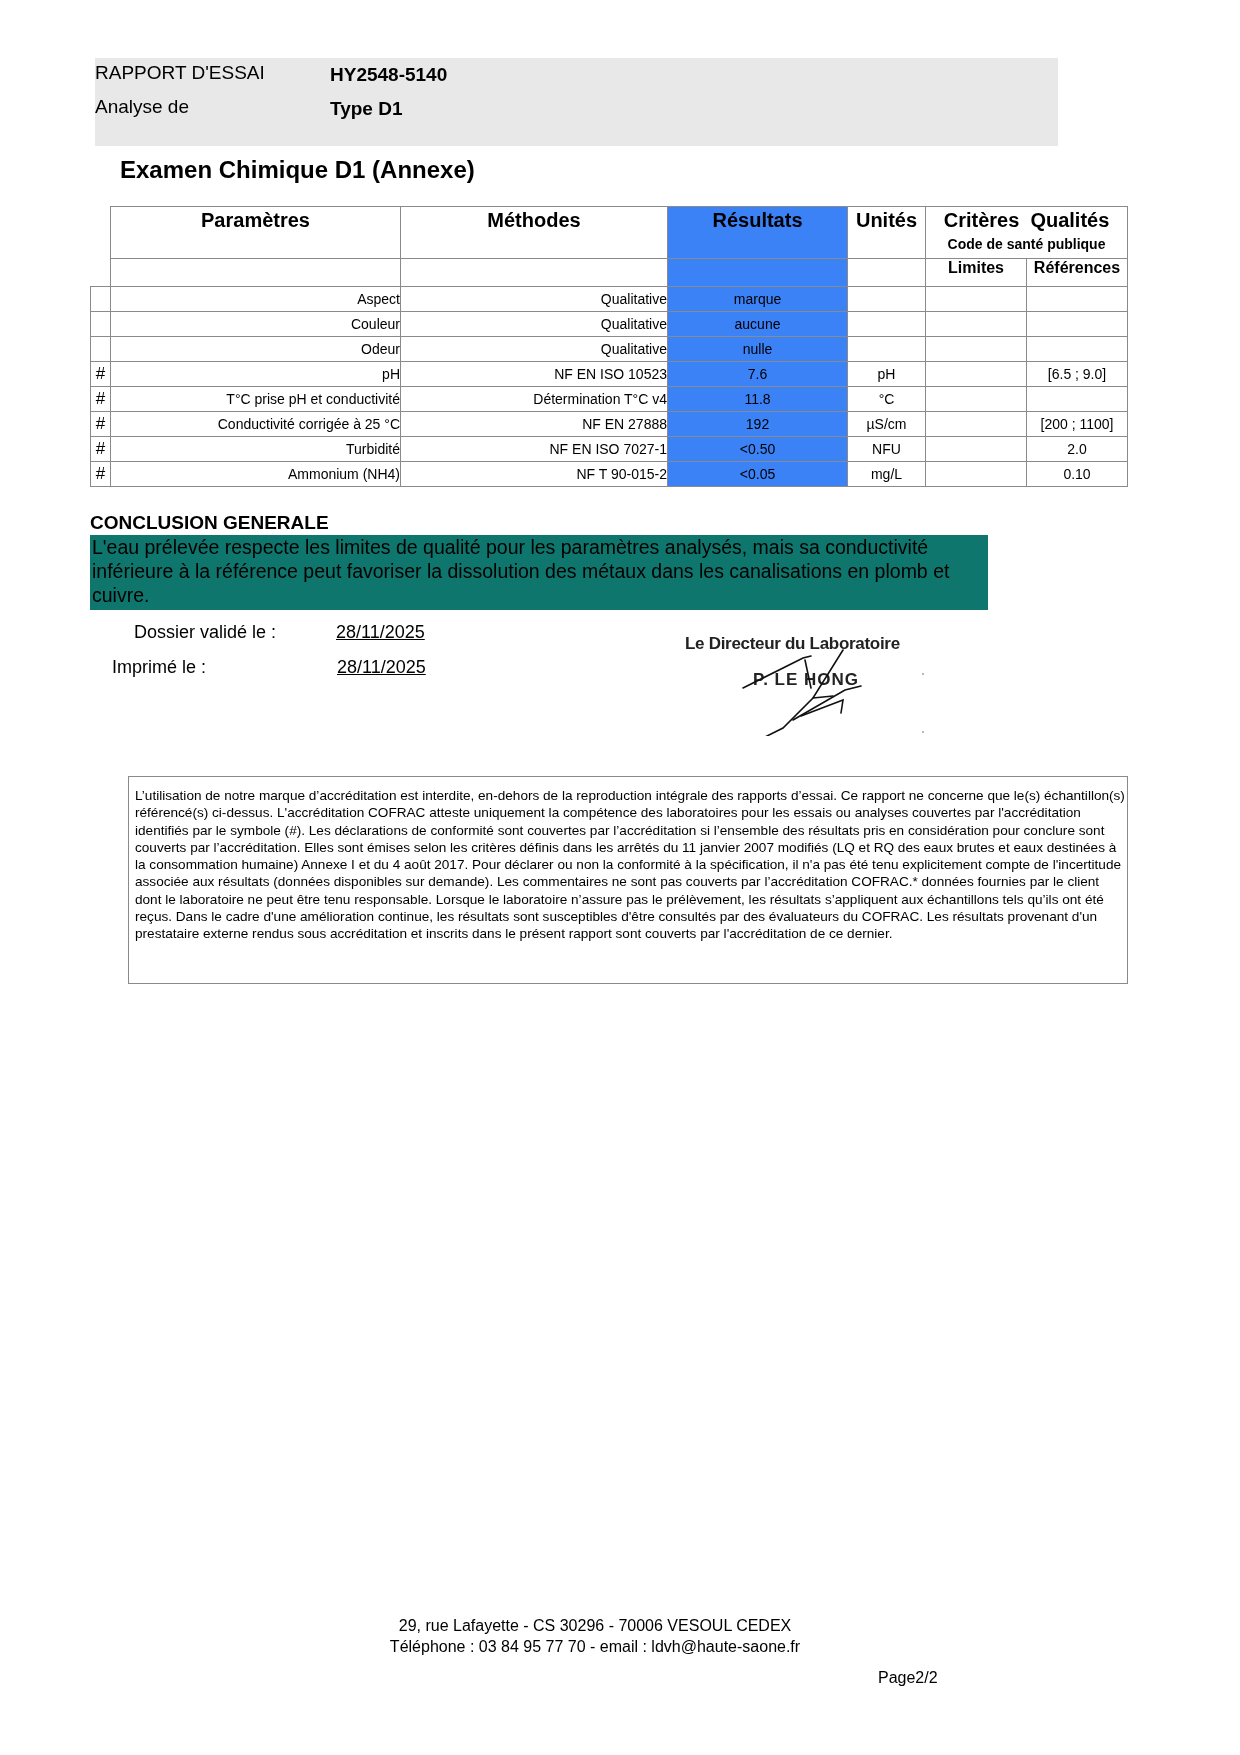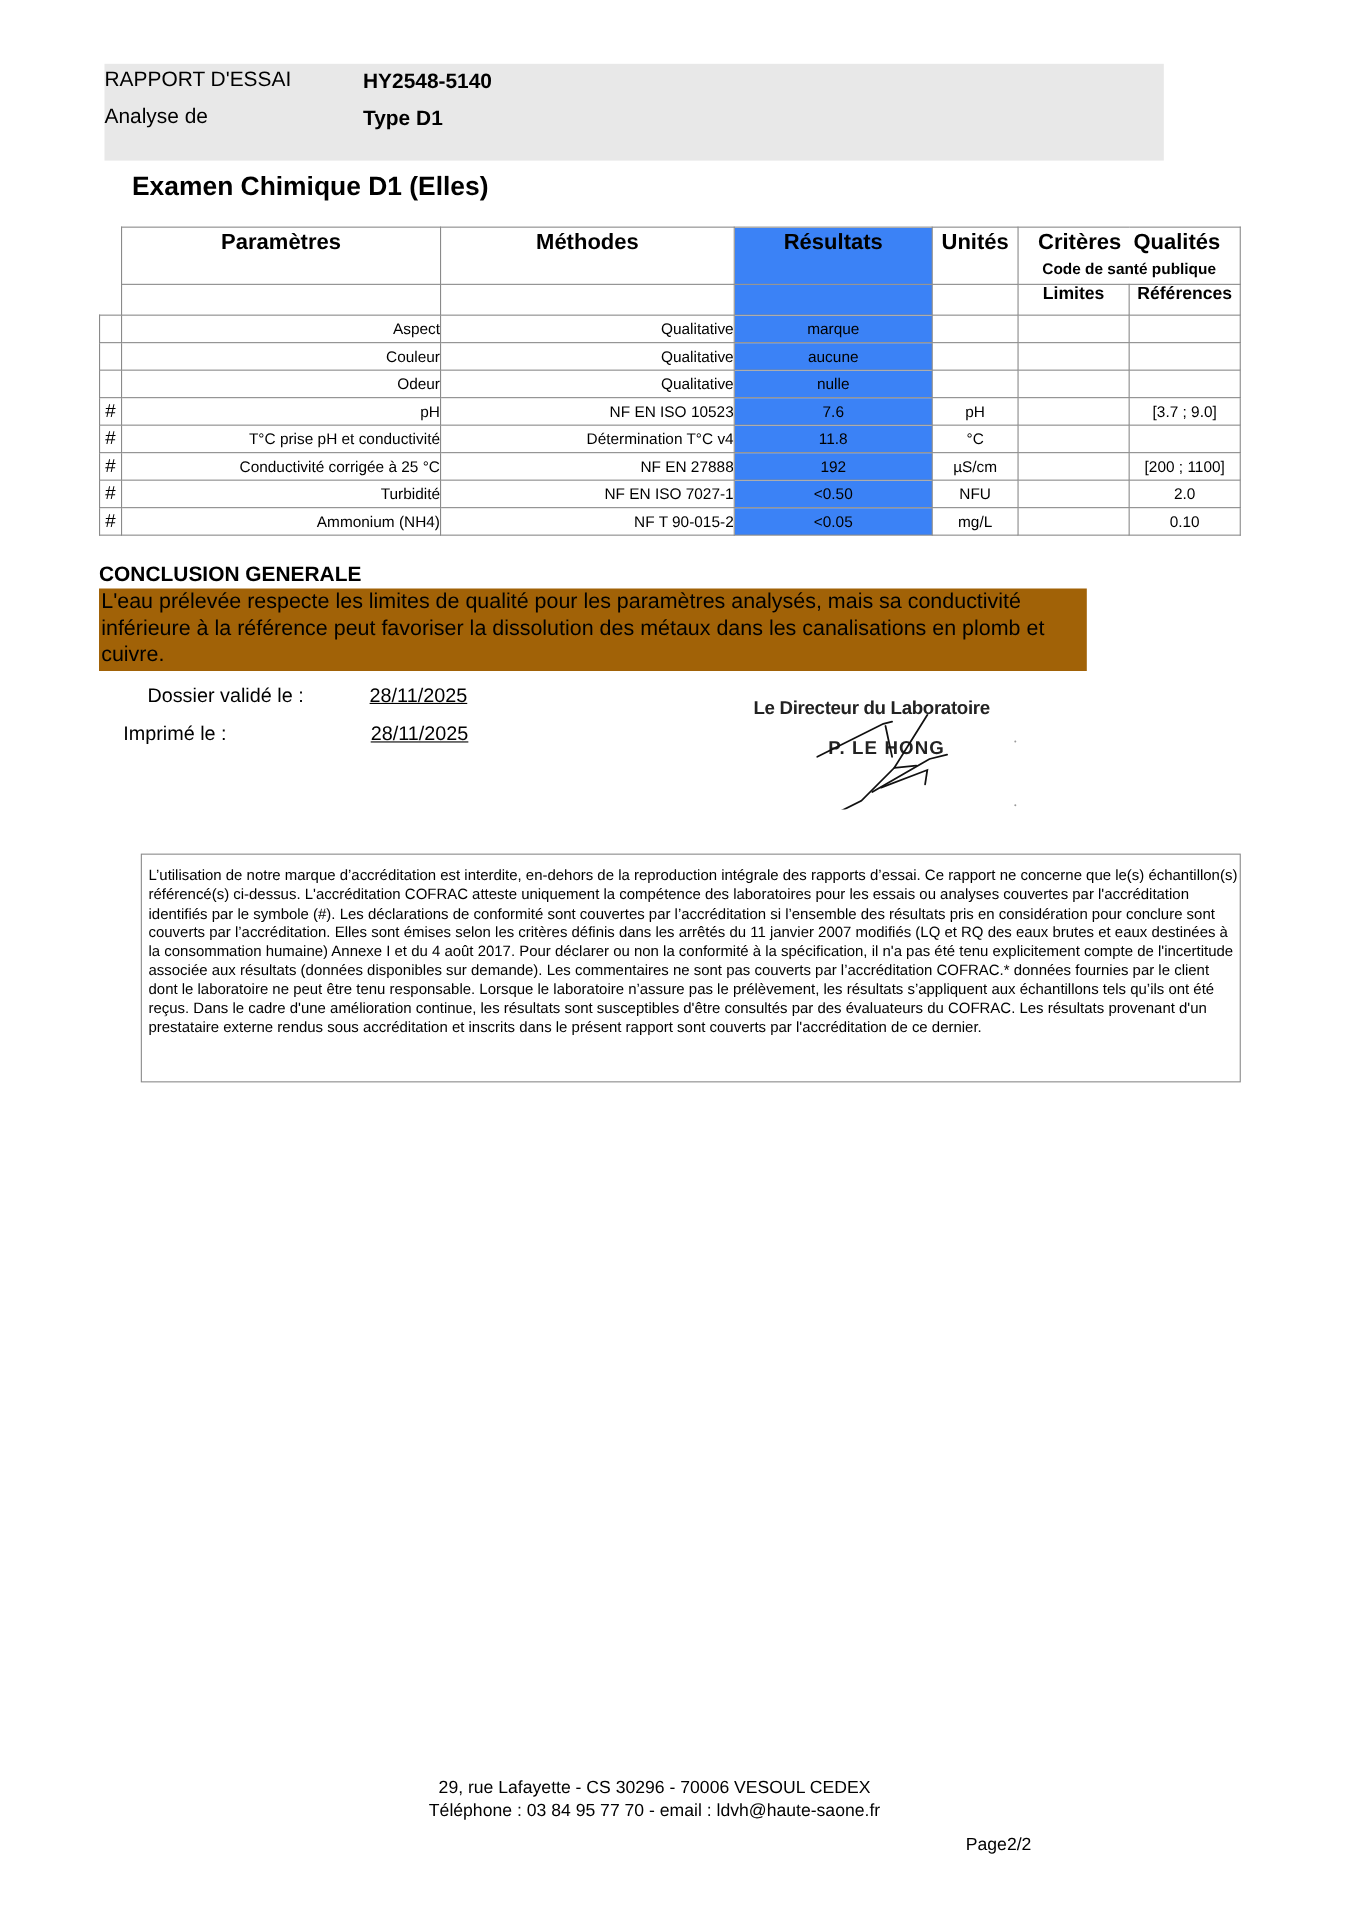--- a/index.html
+++ b/index.html
@@ -24,21 +24,21 @@
   #tbl tr.row td { height: 24px; }
   #tbl .gray { background: #3b82f6; }
   #tbl .c-hash { text-align: center; font-size: 17px; }
   #tbl .c-left { text-align: right; padding-left: 3px; }
   #tbl .c-center { text-align: center; }
   .th-big { font-size: 20px; display: block; padding-top: 2px; }
   .th-sub { font-size: 14px; display: block; margin-top: 4px; }
   .th-small { font-size: 16px; }
 
   #concl-title { left: 90px; top: 512px; font-size: 19px; font-weight: bold; }
-  #concl-box { left: 90px; top: 535px; width: 898px; height: 75px; background: #a16207;
+  #concl-box { left: 90px; top: 535px; width: 898px; height: 75px; background: #0f766e;
                font-size: 19.5px; line-height: 24px; padding: 0 2px; box-sizing: border-box; }
 
   .date-label { font-size: 18px; }
   .date-value { font-size: 18px; text-decoration: underline; }
 
   #sig { left: 683px; top: 628px; width: 260px; height: 108px; }
   #sig-title { position: absolute; left: 2px; top: 6px; font-size: 17px; font-weight: bold; color: #222; letter-spacing: -0.3px; }
   #sig-name { position: absolute; left: 70px; top: 42px; font-size: 17px; font-weight: bold; color: #222; letter-spacing: 1px; }
   #sig svg { position: absolute; left: 0; top: 0; }
 
@@ -52,21 +52,21 @@
 </head>
 <body>
 
 <div id="hdr" class="abs">
   <span class="hdr-label" style="top:4px;">RAPPORT D'ESSAI</span>
   <span class="hdr-value" style="top:6px;">HY2548-5140</span>
   <span class="hdr-label" style="top:38px;">Analyse de</span>
   <span class="hdr-value" style="top:40px;">Type D1</span>
 </div>
 
-<div id="title" class="abs">Examen Chimique D1 (Elles)</div>
+<div id="title" class="abs">Examen Chimique D1 (Annexe)</div>
 
 <table id="tbl" class="abs">
   <colgroup>
     <col style="width:20px">
     <col style="width:290px">
     <col style="width:267px">
     <col style="width:180px">
     <col style="width:78px">
     <col style="width:101px">
     <col style="width:101px">
@@ -132,21 +132,21 @@
     <td class="c-center"></td>
   </tr>
 
   <tr class="row">
     <td class="c-hash">#</td>
     <td class="c-left">pH</td>
     <td class="c-left">NF EN ISO 10523</td>
     <td class="c-center gray">7.6</td>
     <td class="c-center">pH</td>
     <td class="c-center"></td>
-    <td class="c-center">[3.7 ; 9.0]</td>
+    <td class="c-center">[6.5 ; 9.0]</td>
   </tr>
 
   <tr class="row">
     <td class="c-hash">#</td>
     <td class="c-left">T°C prise pH et conductivité</td>
     <td class="c-left">Détermination T°C v4</td>
     <td class="c-center gray">11.8</td>
     <td class="c-center">°C</td>
     <td class="c-center"></td>
     <td class="c-center"></td>

